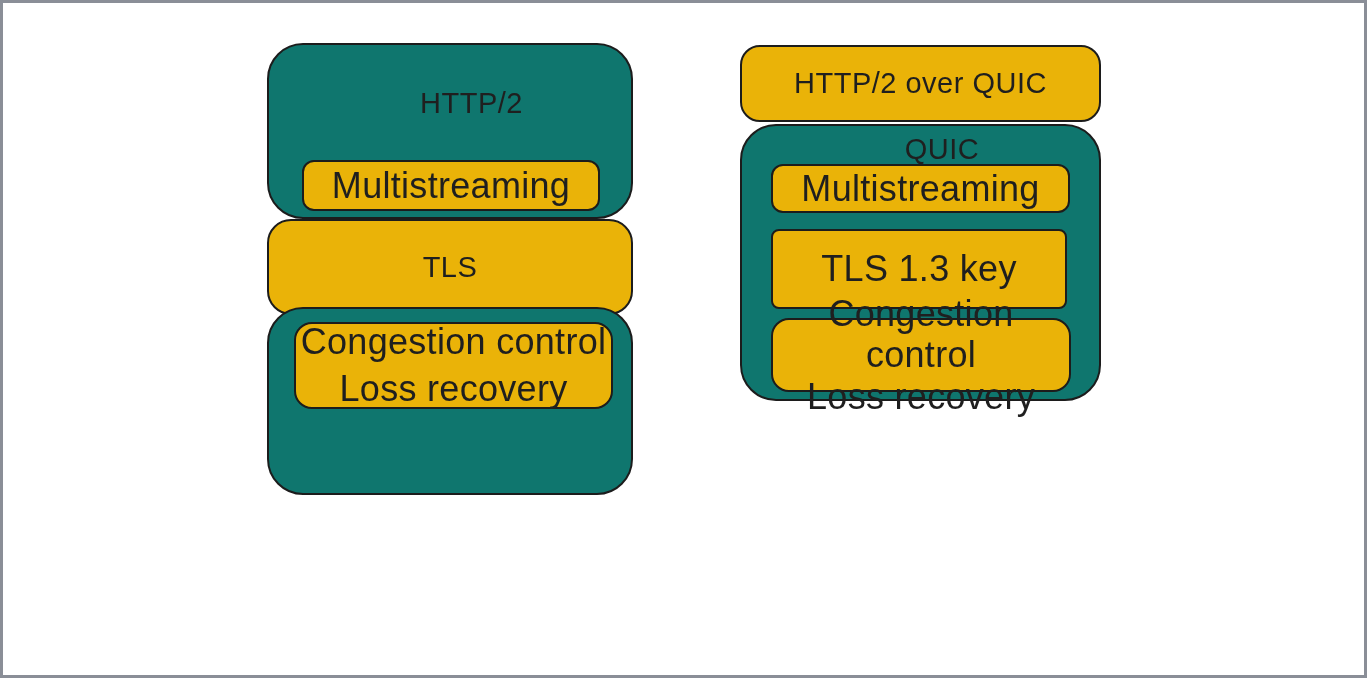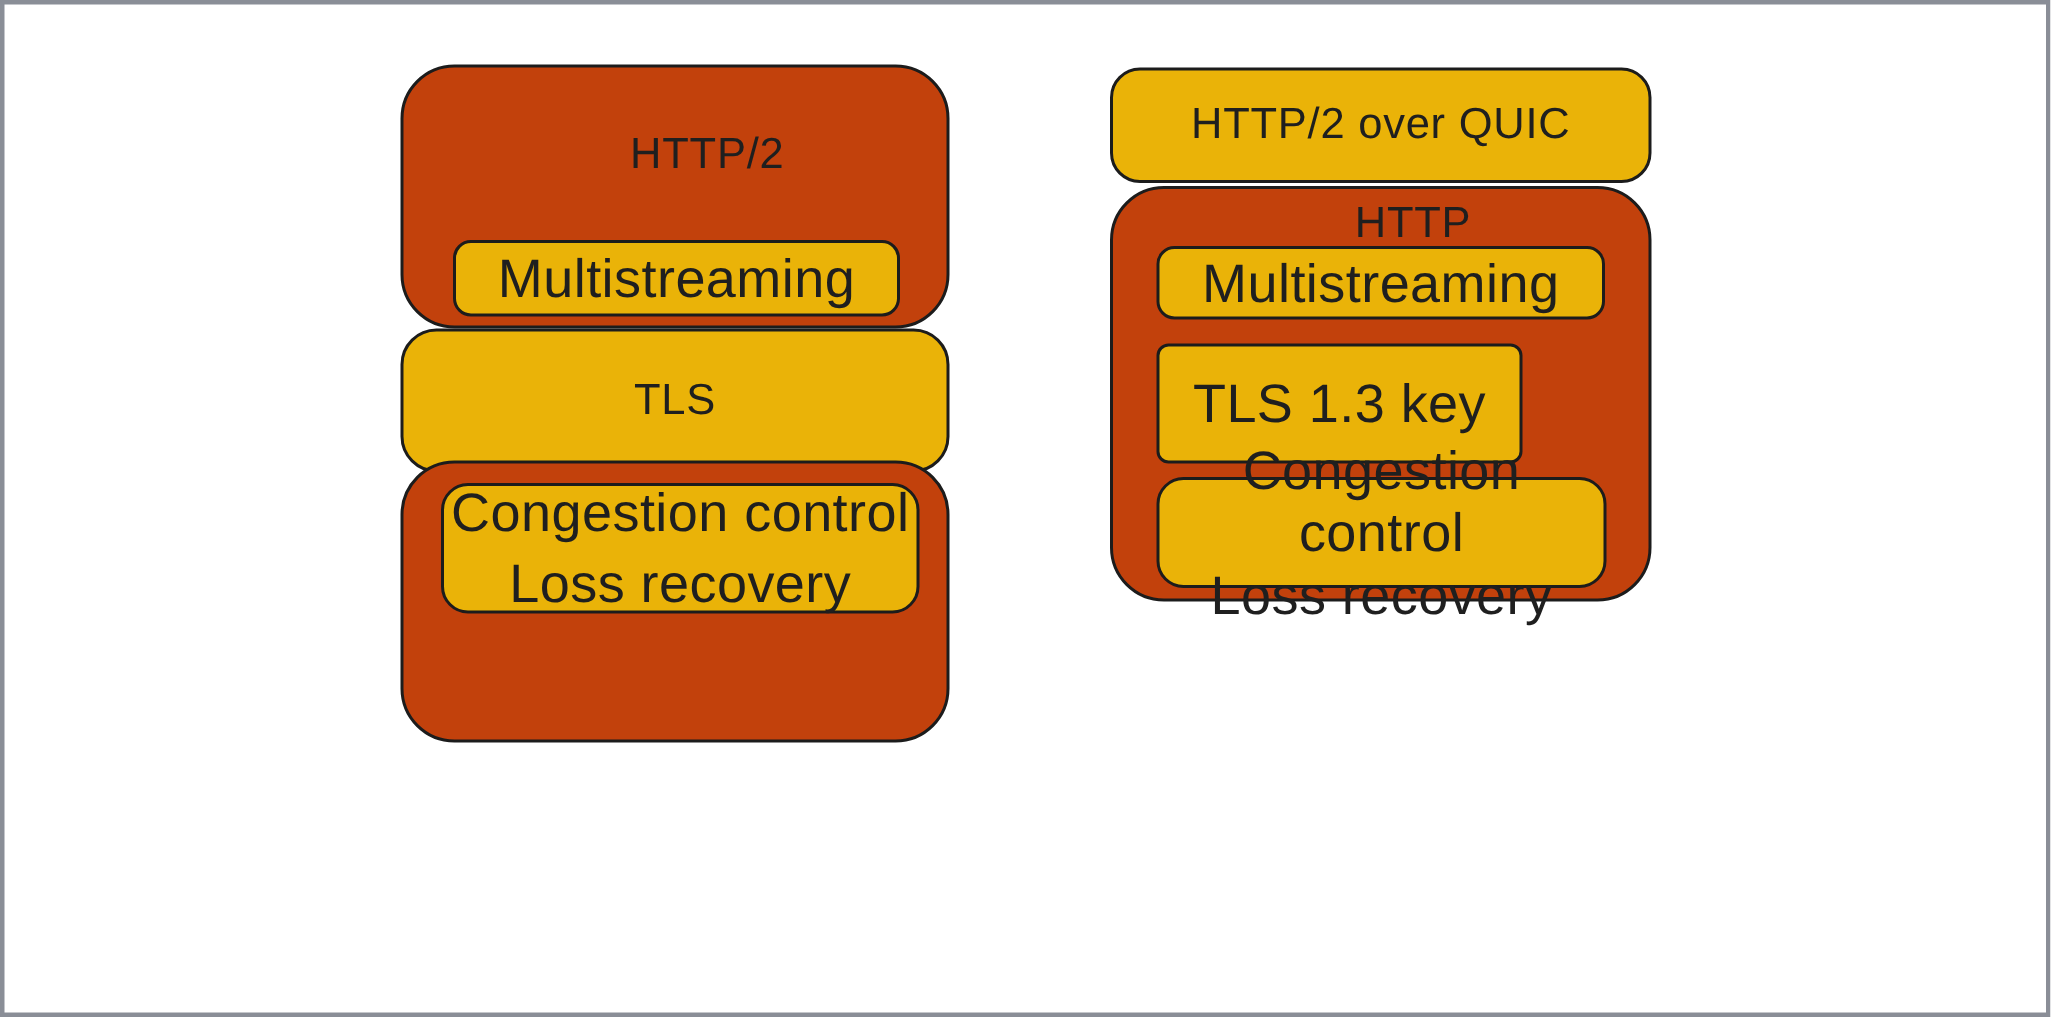--- a/index.html
+++ b/index.html
@@ -17,42 +17,42 @@
   .block {
     position: absolute;
     box-sizing: border-box;
     border: 2px solid #1c1c1c;
     display: flex;
     flex-direction: column;
     align-items: center;
     justify-content: center;
     text-align: center;
   }
-  .green  { background: #c2410c; padding-left: 43px; }
+  .green  { background: #0f766e; padding-left: 43px; }
   .orange { background: #eab308; }
 
   .lbl      { font-size: 29px; letter-spacing: 0.5px; }
   .lbl-sm   { font-size: 36px; letter-spacing: 0.3px; }
 
   
   .l-http2 { left: 264px; top: 40px;  width: 366px; height: 176px; border-radius: 36px;
              justify-content: flex-start; padding-top: 42px; }
   .l-multi { left: 299px; top: 157px; width: 298px; height: 51px;  border-radius: 12px; }
   .l-tls   { left: 264px; top: 216px; width: 366px; height: 96px;  border-radius: 24px; }
   .l-tcp   { left: 264px; top: 304px; width: 366px; height: 188px; border-radius: 36px;
              justify-content: center; padding-bottom: 26px; }
   .l-cc    { left: 291px; top: 319px; width: 319px; height: 87px;  border-radius: 18px;
              line-height: 1.3; }
 
   
   .r-hq    { left: 737px; top: 42px;  width: 361px; height: 77px;  border-radius: 20px; }
   .r-quic  { left: 737px; top: 121px; width: 361px; height: 277px; border-radius: 36px;
              justify-content: flex-start; padding-top: 7px; }
   .r-multi { left: 768px; top: 161px; width: 299px; height: 49px;  border-radius: 12px; }
-  .r-tls   { left: 768px; top: 226px; width: 244px; height: 80px;  border-radius: 8px;
+  .r-tls   { left: 768px; top: 226px; width: 296px; height: 80px;  border-radius: 8px;
              line-height: 1.4; }
   .r-cc    { left: 768px; top: 315px; width: 300px; height: 74px;  border-radius: 18px;
              line-height: 1.15; }
   .r-udp   { left: 737px; top: 400px; width: 361px; height: 98px;  border-radius: 20px; }
 
   
   .ip      { left: 264px; top: 500px; width: 834px; height: 116px; border-radius: 20px; }
 
   .line { display: block; }
 </style>
@@ -75,21 +75,21 @@
   </div>
   <div class="block orange l-cc">
     <span class="lbl-sm line">Congestion control</span>
     <span class="lbl-sm line">Loss recovery</span>
   </div>
 
   <div class="block orange r-hq">
     <span class="lbl">HTTP/2 over QUIC</span>
   </div>
   <div class="block green r-quic">
-    <span class="lbl">HTTP</span>
+    <span class="lbl">QUIC</span>
   </div>
   <div class="block orange r-multi">
     <span class="lbl-sm">Multistreaming</span>
   </div>
   <div class="block orange r-tls">
     <span class="lbl-sm line">TLS 1.3 key</span>
   </div>
   <div class="block orange r-cc">
     <span class="lbl-sm line">Congestion control</span>
     <span class="lbl-sm line">Loss recovery</span>

